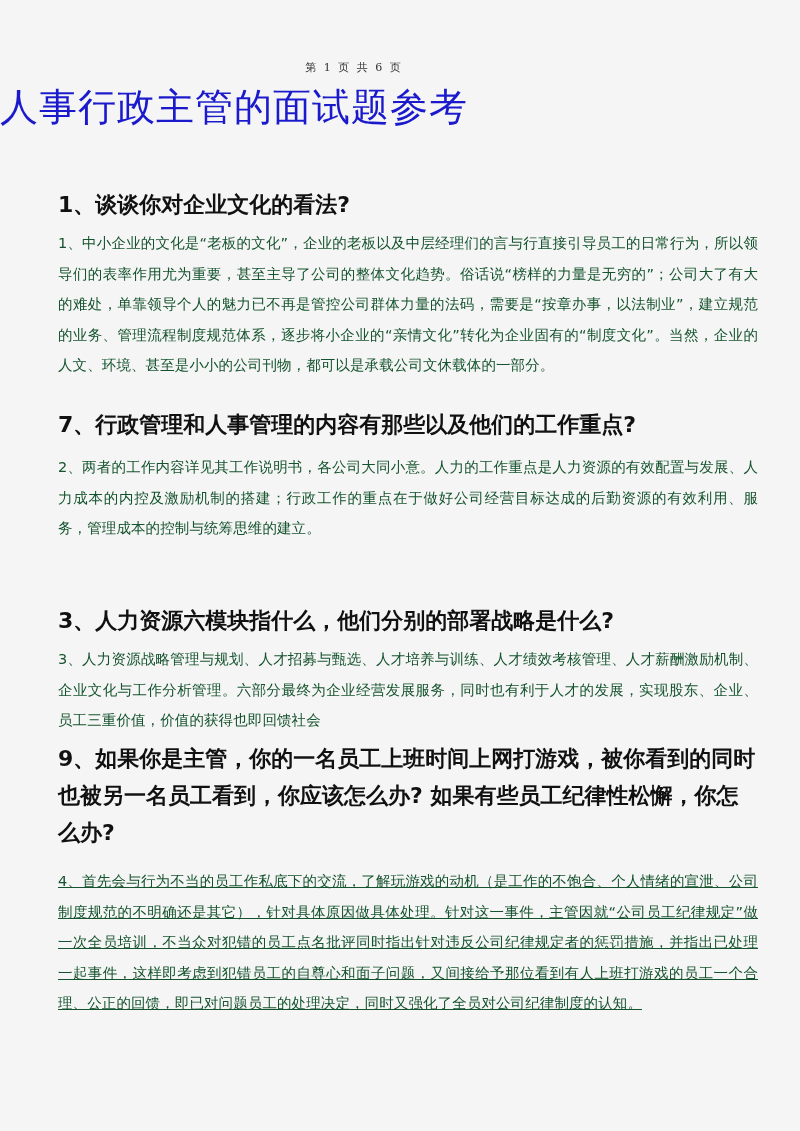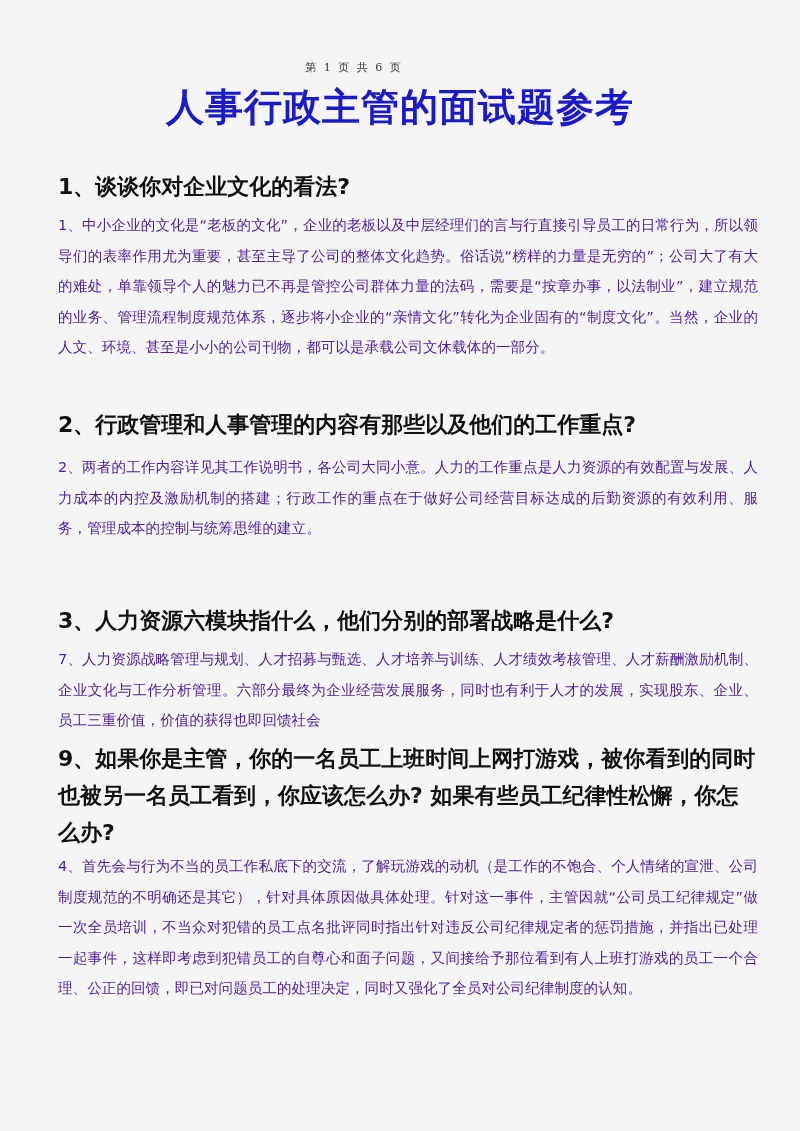--- a/index.html
+++ b/index.html
@@ -31,75 +31,74 @@
       font-family: "DejaVu Serif", "Liberation Serif", serif;
       font-size: 11px;
       color: #333;
       letter-spacing: 2px;
     }
     .doc-title {
       position: absolute;
       top: 82px;
       left: 0;
       width: 800px;
-      text-align: center;
       font-size: 38px;
-      font-weight: bold;
+      font-weight: normal;
       color: #1a1acc;
       letter-spacing: 1px;
     }
     .section {
       position: absolute;
       left: 58px;
       width: 700px;
     }
     .q-heading {
       font-size: 22px;
       font-weight: bold;
       color: #111;
       line-height: 38px;
       margin: 0;
     }
     .answer {
       font-size: 14.5px;
-      color: #4c1d95;
+      color: #14532d;
       line-height: 30.5px;
       margin: 0;
       text-align: justify;
       letter-spacing: 0.1px;
     }
-    #s1 { top: 168px; }
+    #s1 { top: 186px; }
     #s1 .answer { margin-top: 4px; }
     #s2 { top: 406px; }
     #s2 .answer { margin-top: 8px; }
     #s3 { top: 574px; margin-top: 28px; }
     #s3 .answer { margin-top: 4px; }
     #s4 { top: 740px; }
     #s4 .q-heading { line-height: 37px; }
-    #s4 .answer { margin-top: 0; }
+    #s4 .answer { margin-top: 15px; text-decoration: underline; }
   </style>
 </head>
 <body>
 
 <div class="page">
   <div class="page-number">第 1 页 共 6 页</div>
   <h1 class="doc-title" style="margin:0;">人事行政主管的面试题参考</h1>
 
   <div class="section" id="s1">
     <h2 class="q-heading">1、谈谈你对企业文化的看法?</h2>
     <p class="answer">1、中小企业的文化是“老板的文化”，企业的老板以及中层经理们的言与行直接引导员工的日常行为，所以领导们的表率作用尤为重要，甚至主导了公司的整体文化趋势。俗话说“榜样的力量是无穷的”；公司大了有大的难处，单靠领导个人的魅力已不再是管控公司群体力量的法码，需要是“按章办事，以法制业”，建立规范的业务、管理流程制度规范体系，逐步将小企业的“亲情文化”转化为企业固有的“制度文化”。当然，企业的人文、环境、甚至是小小的公司刊物，都可以是承载公司文休载体的一部分。</p>
   </div>
 
   <div class="section" id="s2">
-    <h2 class="q-heading">2、行政管理和人事管理的内容有那些以及他们的工作重点?</h2>
+    <h2 class="q-heading">7、行政管理和人事管理的内容有那些以及他们的工作重点?</h2>
     <p class="answer">2、两者的工作内容详见其工作说明书，各公司大同小意。人力的工作重点是人力资源的有效配置与发展、人力成本的内控及激励机制的搭建；行政工作的重点在于做好公司经营目标达成的后勤资源的有效利用、服务，管理成本的控制与统筹思维的建立。</p>
   </div>
 
   <div class="section" id="s3">
     <h2 class="q-heading">3、人力资源六模块指什么，他们分别的部署战略是什么?</h2>
-    <p class="answer">7、人力资源战略管理与规划、人才招募与甄选、人才培养与训练、人才绩效考核管理、人才薪酬激励机制、企业文化与工作分析管理。六部分最终为企业经营发展服务，同时也有利于人才的发展，实现股东、企业、员工三重价值，价值的获得也即回馈社会</p>
+    <p class="answer">3、人力资源战略管理与规划、人才招募与甄选、人才培养与训练、人才绩效考核管理、人才薪酬激励机制、企业文化与工作分析管理。六部分最终为企业经营发展服务，同时也有利于人才的发展，实现股东、企业、员工三重价值，价值的获得也即回馈社会</p>
   </div>
 
   <div class="section" id="s4">
     <h2 class="q-heading">9、如果你是主管，你的一名员工上班时间上网打游戏，被你看到的同时也被另一名员工看到，你应该怎么办? 如果有些员工纪律性松懈，你怎么办?</h2>
     <p class="answer">4、首先会与行为不当的员工作私底下的交流，了解玩游戏的动机（是工作的不饱合、个人情绪的宣泄、公司制度规范的不明确还是其它），针对具体原因做具体处理。针对这一事件，主管因就“公司员工纪律规定”做一次全员培训，不当众对犯错的员工点名批评同时指出针对违反公司纪律规定者的惩罚措施，并指出已处理一起事件，这样即考虑到犯错员工的自尊心和面子问题，又间接给予那位看到有人上班打游戏的员工一个合理、公正的回馈，即已对问题员工的处理决定，同时又强化了全员对公司纪律制度的认知。</p>
   </div>
 </div>
 
 </body></html>

